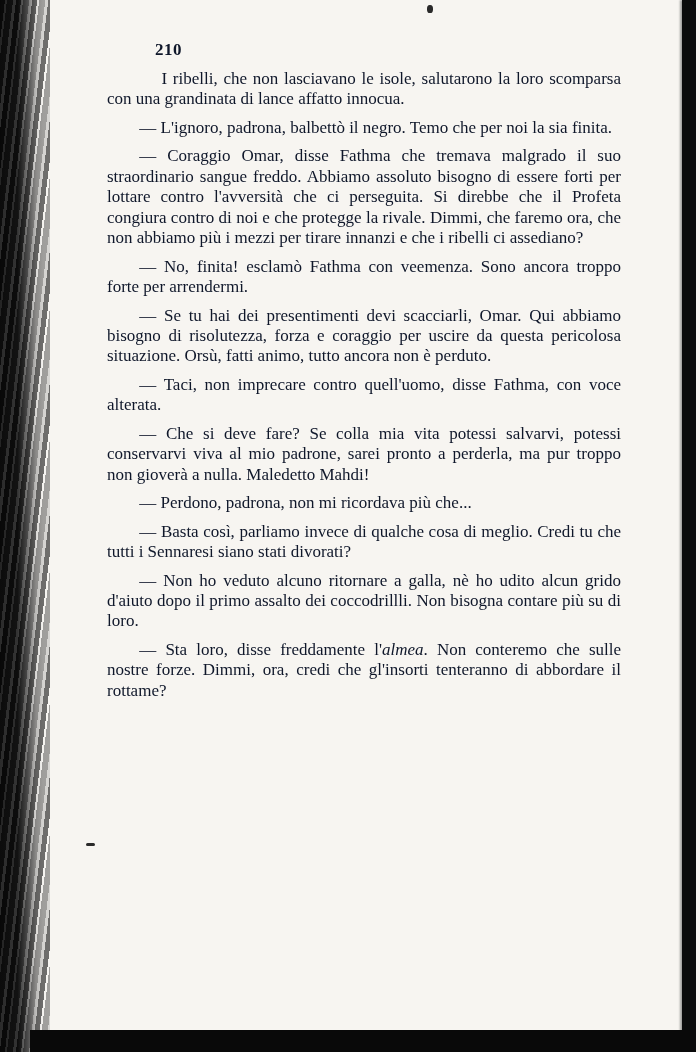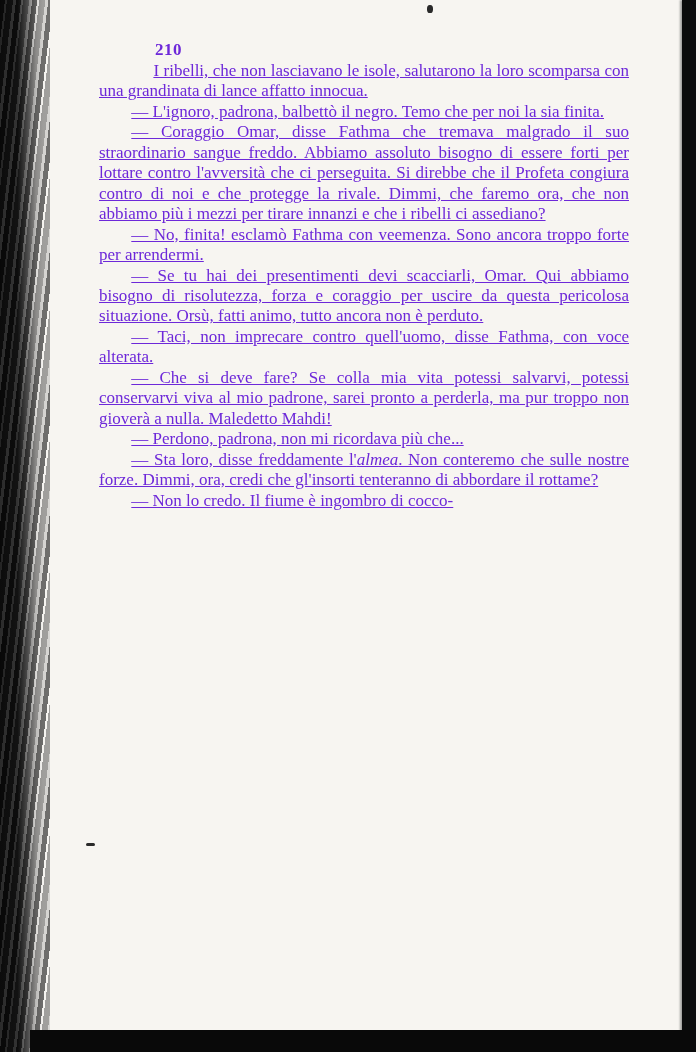--- a/index.html
+++ b/index.html
@@ -7,21 +7,21 @@
     padding: 0;
     background: #ffffff;
   }
   .page {
     position: relative;
     width: 700px;
     height: 1052px;
     background: #f7f5f1;
     overflow: hidden;
     font-family: "Liberation Serif", "DejaVu Serif", serif;
-    color: #6d28d9;
+    color: #0f172a;
   }
 
   
   .scan-left {
     position: absolute;
     left: 0; top: 0; bottom: 0;
     width: 50px;
     background: linear-gradient(to right,
       #121212 0%,
       #1c1c1c 35%,
@@ -75,23 +75,22 @@
     left: 99px;
     top: 61px;
     width: 530px;
     font-size: 17px;
     line-height: 20.45px;
     text-align: justify;
     hyphens: auto;
     -webkit-hyphens: auto;
   }
   .para {
-    margin: 0;
+    margin: 8px;
     text-indent: 1.9em;
-    text-decoration: underline;
   }
   .para:first-child {
     text-indent: 3.2em;
   }
   .italic {
     font-style: italic;
   }
 </style>
 </head>
 <body>
@@ -107,16 +106,17 @@
 
   <div class="text-column">
       <p class="para"><span>I ribelli, che non lasciavano le isole, salutarono la loro scomparsa con una grandinata di lance affatto innocua.</span></p>
       <p class="para"><span>— L'ignoro, padrona, balbettò il negro. Temo che per noi la sia finita.</span></p>
       <p class="para"><span>— Coraggio Omar, disse Fathma che tremava malgrado il suo straordinario sangue freddo. Abbiamo assoluto bisogno di essere forti per lottare contro l'avversità che ci perseguita. Si direbbe che il Profeta congiura contro di noi e che protegge la rivale. Dimmi, che faremo ora, che non abbiamo più i mezzi per tirare innanzi e che i ribelli ci assediano?</span></p>
       <p class="para"><span>— No, finita! esclamò Fathma con veemenza. Sono ancora troppo forte per arrendermi.</span></p>
       <p class="para"><span>— Se tu hai dei presentimenti devi scacciarli, Omar. Qui abbiamo bisogno di risolutezza, forza e coraggio per uscire da questa pericolosa situazione. Orsù, fatti animo, tutto ancora non è perduto.</span></p>
       <p class="para"><span>— Taci, non imprecare contro quell'uomo, disse Fathma, con voce alterata.</span></p>
       <p class="para"><span>— Che si deve fare? Se colla mia vita potessi salvarvi, potessi conservarvi viva al mio padrone, sarei pronto a perderla, ma pur troppo non gioverà a nulla. Maledetto Mahdi!</span></p>
       <p class="para"><span>— Perdono, padrona, non mi ricordava più che...</span></p>
+      <p class="para"><span>— Basta così, parliamo invece di qualche cosa di meglio. Credi tu che tutti i Sennaresi siano stati divorati?</span></p>
+      <p class="para"><span>— Non ho veduto alcuno ritornare a galla, nè ho udito alcun grido d'aiuto dopo il primo assalto dei coccodrillli. Non bisogna contare più su di loro.</span></p>
       <p class="para"><span>— Sta loro, disse freddamente l'</span><span class="italic">almea</span><span>. Non conteremo che sulle nostre forze. Dimmi, ora, credi che gl'insorti tenteranno di abbordare il rottame?</span></p>
-      <p class="para"><span>— Non lo credo. Il fiume è ingombro di cocco-</span></p>
     </div>
 </div>
 
 </body></html>

